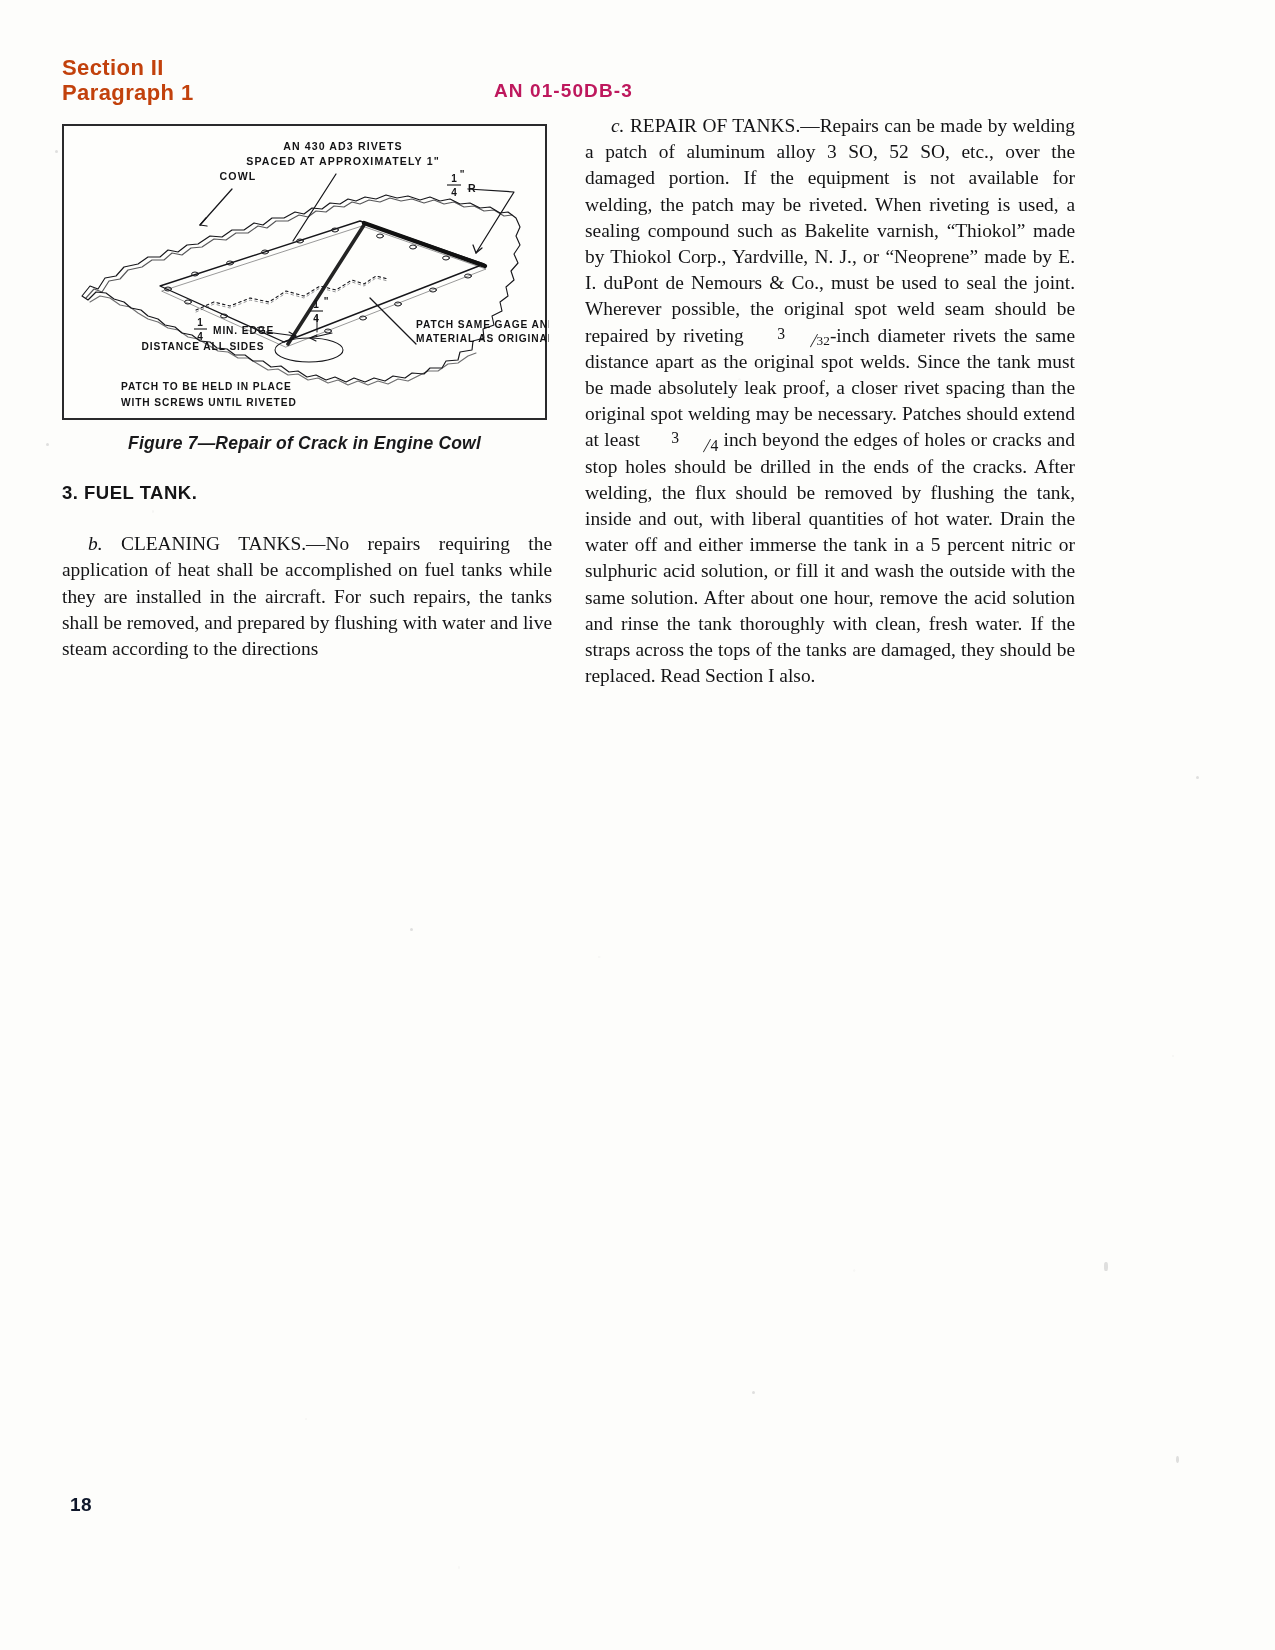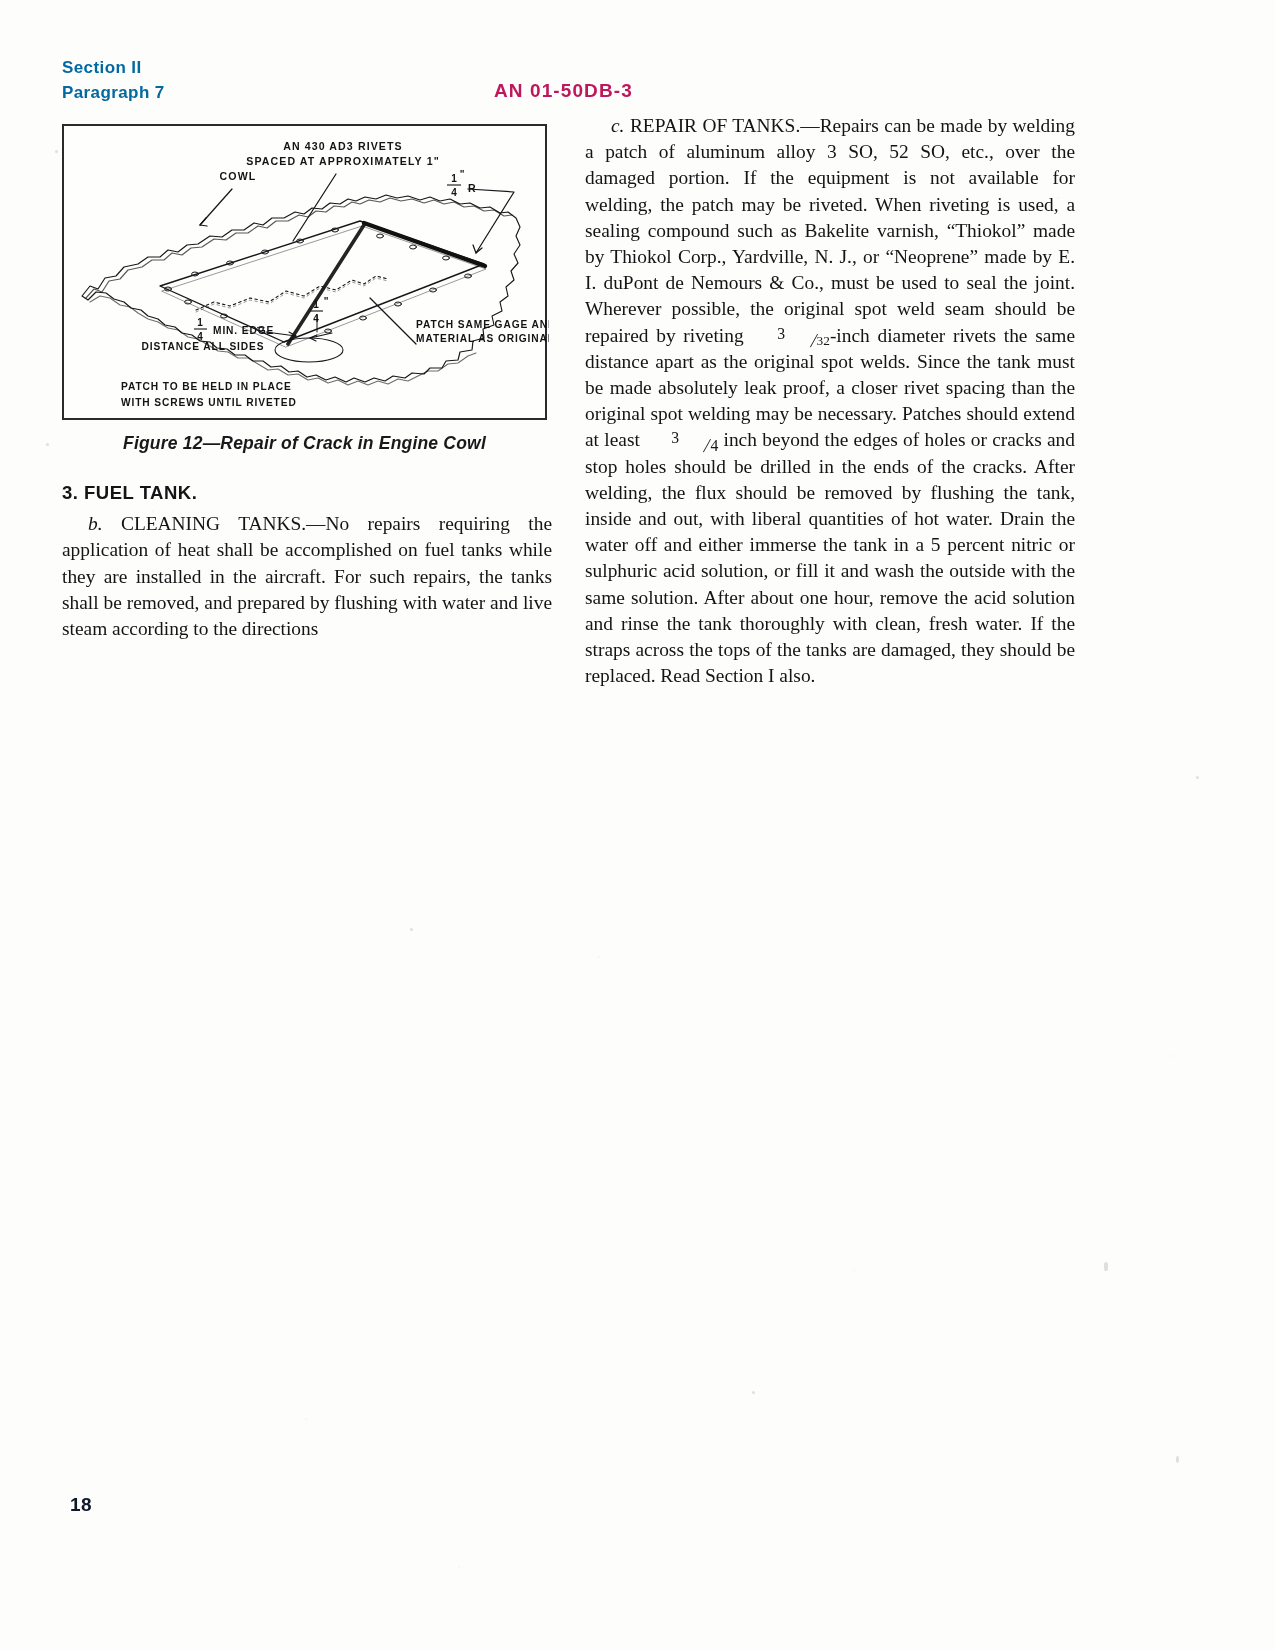--- a/index.html
+++ b/index.html
@@ -45,24 +45,24 @@
     left: 62px;
     top: 55px;
     width: 1100px;
     height: 56px;
   }
   .runhead .left {
     position: absolute;
     left: 0; top: 0;
     font-family: "Liberation Sans", sans-serif;
     font-weight: bold;
-    font-size: 17px;
+    font-size: 22px;
     line-height: 25px;
     letter-spacing: .4px;
-    color: #0369a1;
+    color: #c2410c;
   }
   .runhead .docnum {
     position: absolute;
     left: 432px;
     top: 25px;
     font-family: "Liberation Sans", sans-serif;
     font-weight: bold;
     font-size: 19px;
     letter-spacing: 1.1px;
     color: #be185d;
@@ -139,21 +139,21 @@
     color: #141416;
   }
   .col-left  { left: 62px;  top: 480px; }
   .col-right { left: 585px; top: 113px; }
 
   .sec-head {
     font-family: "Liberation Sans", sans-serif;
     font-weight: bold;
     font-size: 18.5px;
     letter-spacing: .5px;
-    margin: 0 0 5px 0;
+    margin: 0 0 25px 0;
     color: #141416;
   }
   p.para {
     margin: 0 0 0 0;
     text-indent: 26px;
   }
   p.para + p.para { margin-top: 13px; }
   .col-right p.para.first { text-indent: 0; }
   .lead {
     font-style: italic;
@@ -208,21 +208,21 @@
   }
 </style>
 </head>
 <body>
 
 <div class="page">
 
   <div class="runhead">
     <div class="left">
       <div>Section II</div>
-      <div>Paragraph 7</div>
+      <div>Paragraph 1</div>
     </div>
     <div class="docnum">AN 01-50DB-3</div>
   </div>
 
   <div class="figure-box">
     <svg class="fig-svg" viewBox="0 0 485 296">
       <g fill="none" stroke="#16161a" stroke-width="1.15" stroke-linejoin="round" stroke-linecap="round">
 
         <path d="M18,170 L26,160 L34,163 L41,152 L52,150 L60,141 L74,138 L84,131 L96,131
                  L104,124 L114,126 L123,119 L134,118 L146,110 L158,111 L168,104 L180,104
@@ -330,21 +330,21 @@
       </g>
 
       <text class="fig-label-sm" x="352" y="202" text-anchor="start">PATCH SAME GAGE AND</text>
       <text class="fig-label-sm" x="352" y="216" text-anchor="start">MATERIAL AS ORIGINAL</text>
 
       <text class="fig-label-sm" x="57" y="264" text-anchor="start">PATCH TO BE HELD IN PLACE</text>
       <text class="fig-label-sm" x="57" y="280" text-anchor="start">WITH SCREWS UNTIL RIVETED</text>
     </svg>
   </div>
 
-  <div class="figure-caption">Figure 12—Repair of Crack in Engine Cowl</div>
+  <div class="figure-caption">Figure 7—Repair of Crack in Engine Cowl</div>
 
   <div class="col col-left">
     <div class="sec-head">3. FUEL TANK.</div>
 
 
     <p class="para"><span class="lead">b.</span><span class="caps"> CLEANING TANKS.—</span><span>No repairs requiring the application of heat shall be accomplished on fuel tanks while they are installed in the aircraft. For such repairs, the tanks shall be removed, and prepared by flushing with water and live steam according to the directions</span></p>
   </div>
 
   <div class="col col-right">
 

